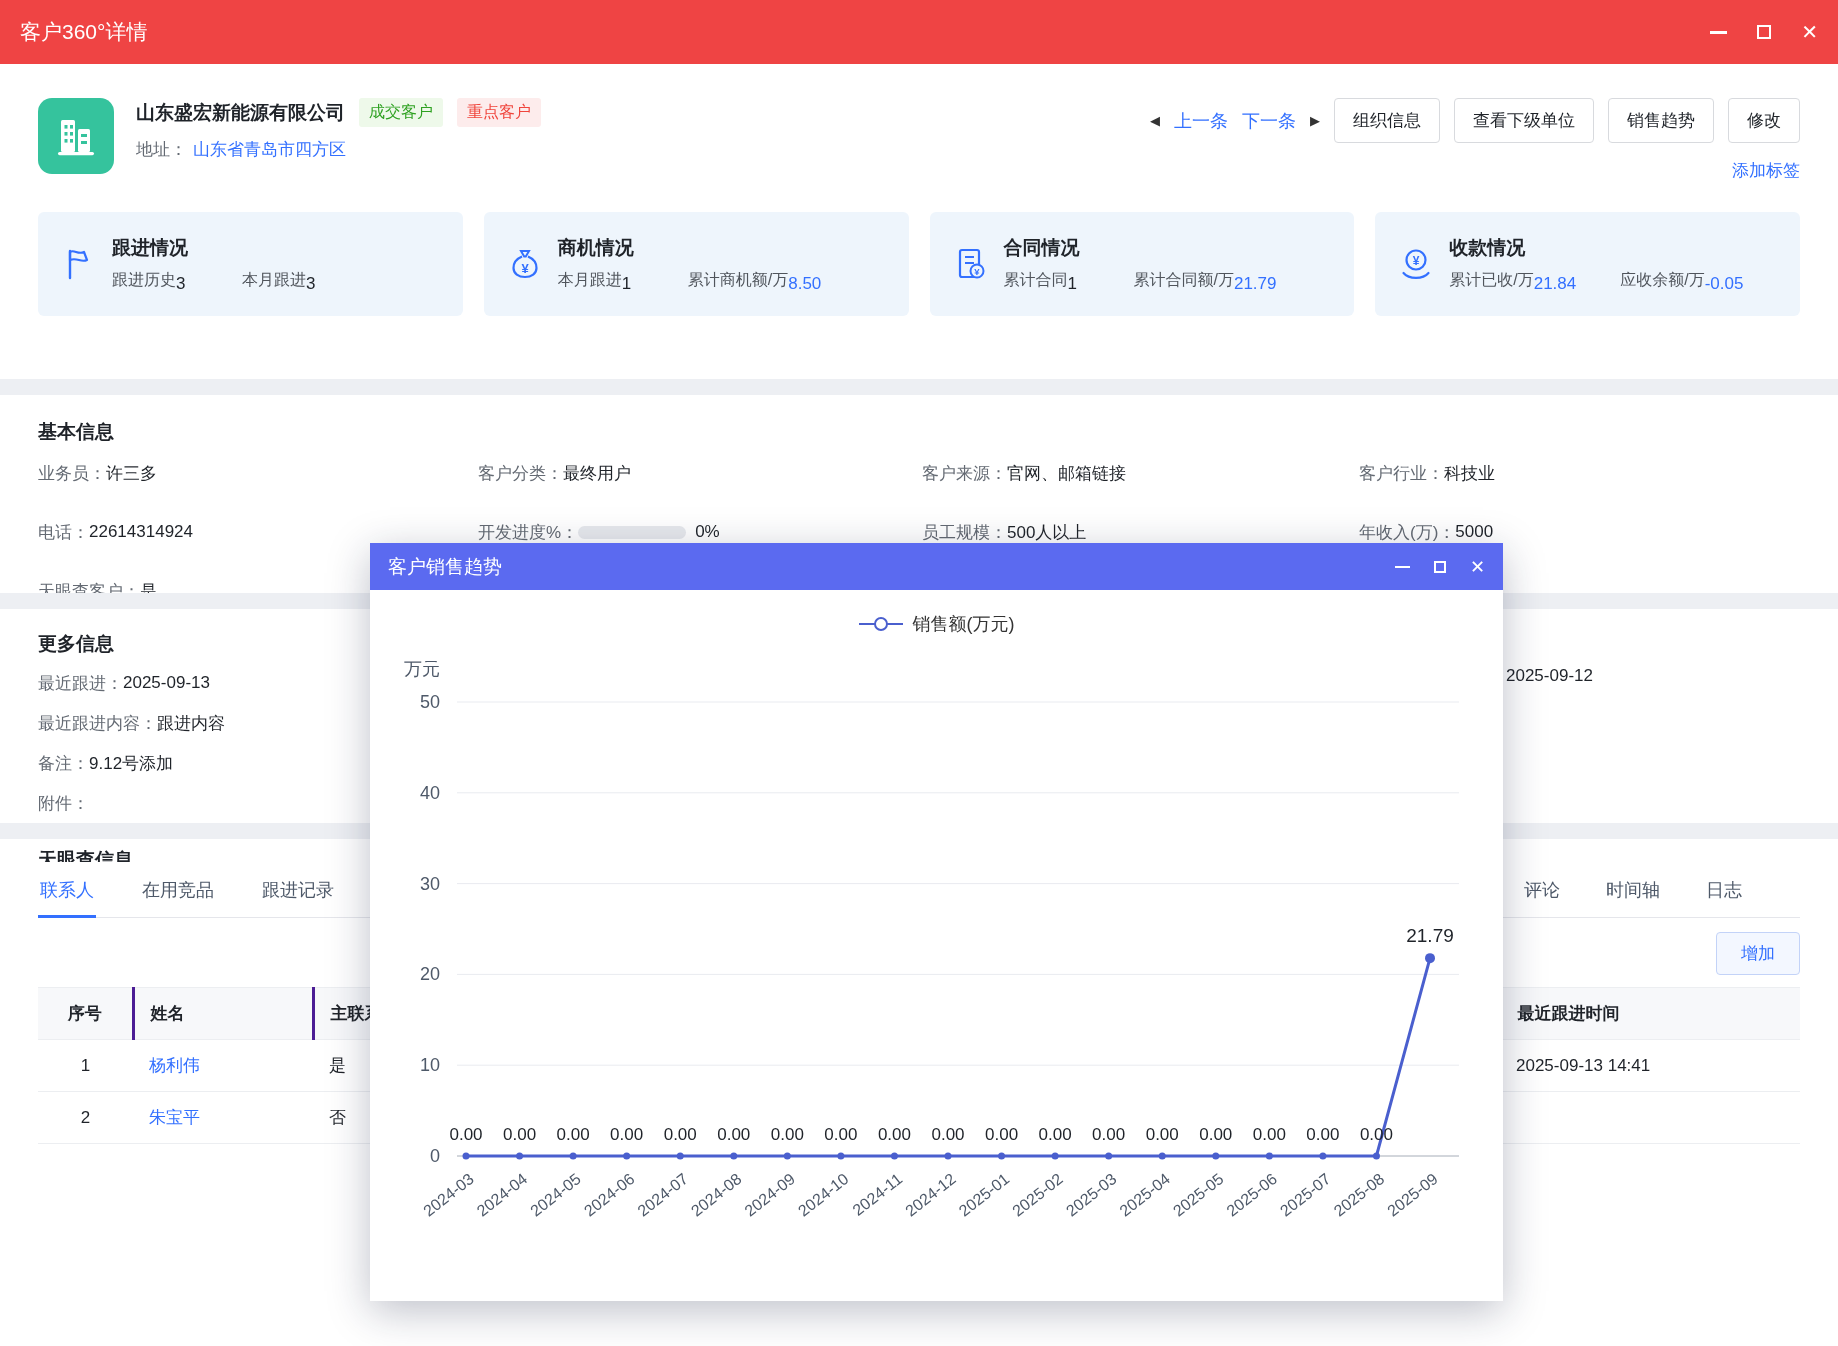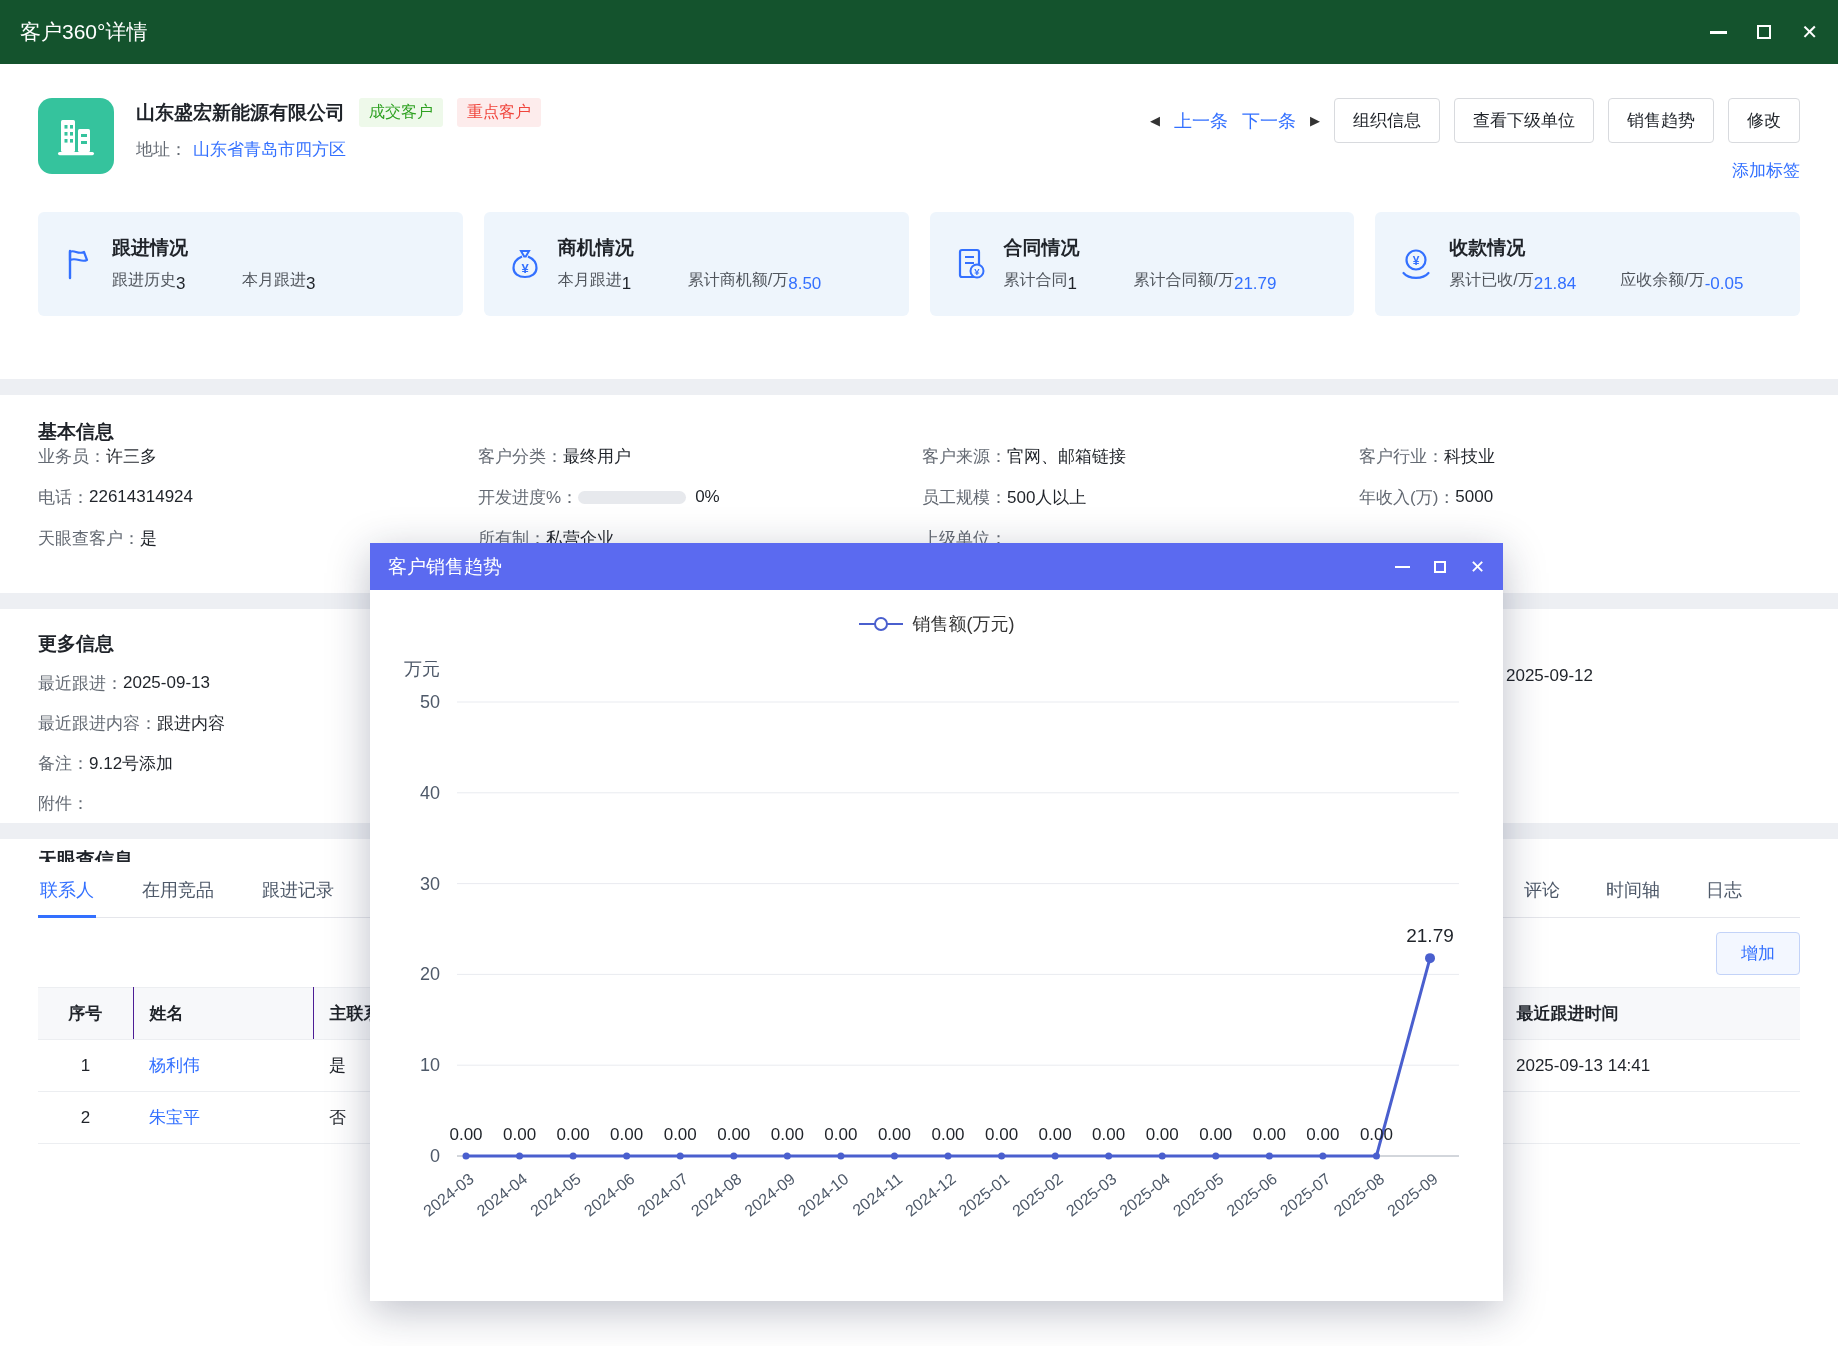--- a/index.html
+++ b/index.html
@@ -1,19 +1,19 @@
 <!DOCTYPE html>
 <html><head>
 <meta charset="utf-8">
 <style>
   *{box-sizing:border-box;margin:0;padding:0}
   html,body{width:1838px;height:1346px}
   body{font-family:"Liberation Sans","DejaVu Sans",sans-serif;background:#edeff3;color:#1f2329;position:relative;overflow:hidden;font-size:17px}
   a{text-decoration:none}
-  .titlebar{height:64px;background:#14532d;display:flex;align-items:center;padding:0 20px;color:#fff}
+  .titlebar{height:64px;background:#ef4444;display:flex;align-items:center;padding:0 20px;color:#fff}
   .titlebar-title{font-size:21px}
   .win-controls{margin-left:auto;display:flex;align-items:center;gap:30px}
   .wc{display:inline-flex;align-items:center;justify-content:center;cursor:pointer;color:#fff}
   .wc-min{width:17px;height:3px;background:#fff}
   .wc-max{width:14px;height:14px;border:2px solid #fff}
   .wc-close{font-size:20px;line-height:1}
   .sec{background:#fff;padding:0 38px;margin-bottom:16px;overflow:hidden}
   .sec-header{height:315px;padding-top:34px}
   .header-row{display:flex}
   .logo{width:76px;height:76px;margin-right:22px;flex:none}
@@ -36,42 +36,42 @@
   .stat-icon{flex:none;width:46px;display:flex;justify-content:center}
   .stat-body{margin-left:10px}
   .stat-title{font-size:19px;font-weight:bold}
   .stat-items{display:flex;gap:44px;margin-top:7px}
   .stat-item{display:flex;flex-direction:row;align-items:center;min-width:86px}
   .stat-label{color:#50555c;font-size:16px;white-space:nowrap}
   .stat-value{margin-top:6px;font-size:17px;color:#1f2329}
   .stat-value.blue{color:#3370ff}
   .sec-title{font-size:19px;font-weight:bold}
   .sec-basic{height:198px;padding-top:24px}
-  .info-grid{display:grid;grid-template-columns:440px 444px 437px 1fr;row-gap:19px;}
+  .info-grid{display:grid;grid-template-columns:440px 444px 437px 1fr;row-gap:37px;margin-top:17px}
   .field{display:flex;align-items:center;font-size:17px;height:22px;white-space:nowrap}
   .f-label{color:#646a73;flex:none}
   .f-value{color:#1f2329}
   .progress-track{width:108px;height:13px;background:#e7e9ed;border-radius:7px;margin-right:9px;display:inline-block}
   .sec-more{height:214px;padding-top:22px;position:relative}
   .more-rows{margin-top:15px;display:flex;flex-direction:column;gap:18px}
   .more-date{position:absolute;left:1506px;top:57px;font-size:17px;color:#1f2329}
   .sec-detail{height:507px;padding-top:8px;margin-bottom:0;position:relative}
   .clipped-heading{height:15px;overflow:hidden;font-size:19px;font-weight:bold}
   .tabbar{display:flex;align-items:flex-end;border-bottom:1px solid #e5e6eb;margin-top:16px}
   .tab{font-size:18px;color:#4e5969;padding:0 2px 15px;margin-right:44px;cursor:pointer;white-space:nowrap}
   .tab.active{color:#3370ff;position:relative}
   .tab.active::after{content:"";position:absolute;left:0;right:0;bottom:-1px;height:3px;background:#3370ff}
   .tab-spacer{flex:1}
   .tabs-right{display:flex}
   .tabs-right .tab{margin-right:42px}
   .tabs-right .tab:last-child{margin-right:56px}
   .toolbar{display:flex;justify-content:flex-end;margin-top:14px}
   .add-btn{font:inherit;font-size:17px;color:#3370ff;background:#f3f7ff;border:1px solid #c3d3f8;border-radius:4px;padding:9px 24px;cursor:pointer}
   table{width:100%;border-collapse:collapse;margin-top:12px;font-size:17px}
-  thead th{background:#f7f8fa;font-weight:bold;text-align:left;height:52px;padding:0 16px;border-top:1px solid #eceef1;border-bottom:1px solid #eceef1;border-right:1px solid #4c1d95}
+  thead th{background:#f7f8fa;font-weight:bold;text-align:left;height:52px;padding:0 16px;border-top:1px solid #eceef1;border-bottom:1px solid #eceef1;border-right:3px solid #4c1d95}
   thead th:last-child{border-right:none}
   tbody td{height:52px;padding:0 16px;border-bottom:1px solid #eceef1}
   .c-center{text-align:center}
   .modal{position:absolute;left:370px;top:543px;width:1133px;height:758px;background:#fff;box-shadow:0 10px 40px rgba(20,30,60,.28);z-index:10}
   .modal-titlebar{height:47px;background:#5b6af0;display:flex;align-items:center;padding:0 18px;color:#fff}
   .modal-title{font-size:19px}
   .modal .win-controls{gap:24px}
   .modal .wc-min{width:15px;height:2px}
   .modal .wc-max{width:12px;height:12px}
   .modal .wc-close{font-size:18px}

